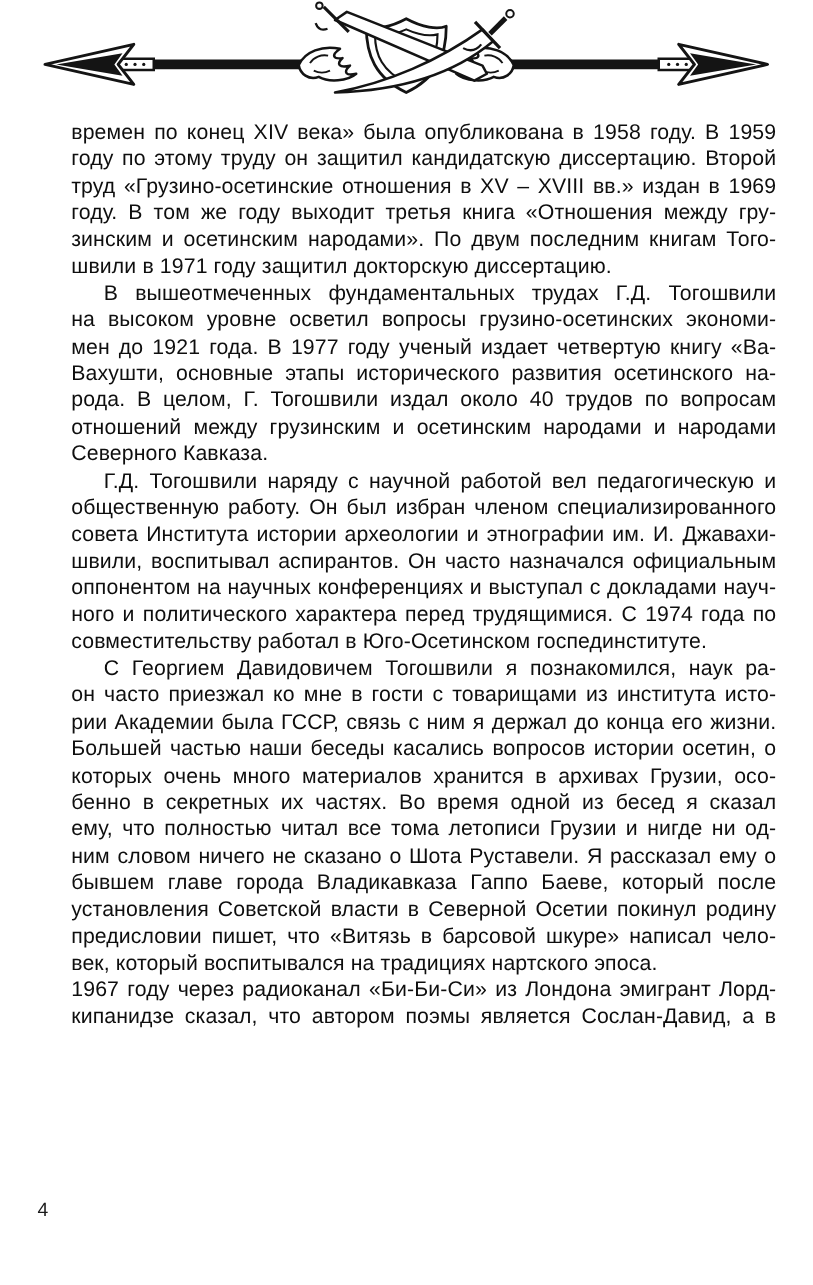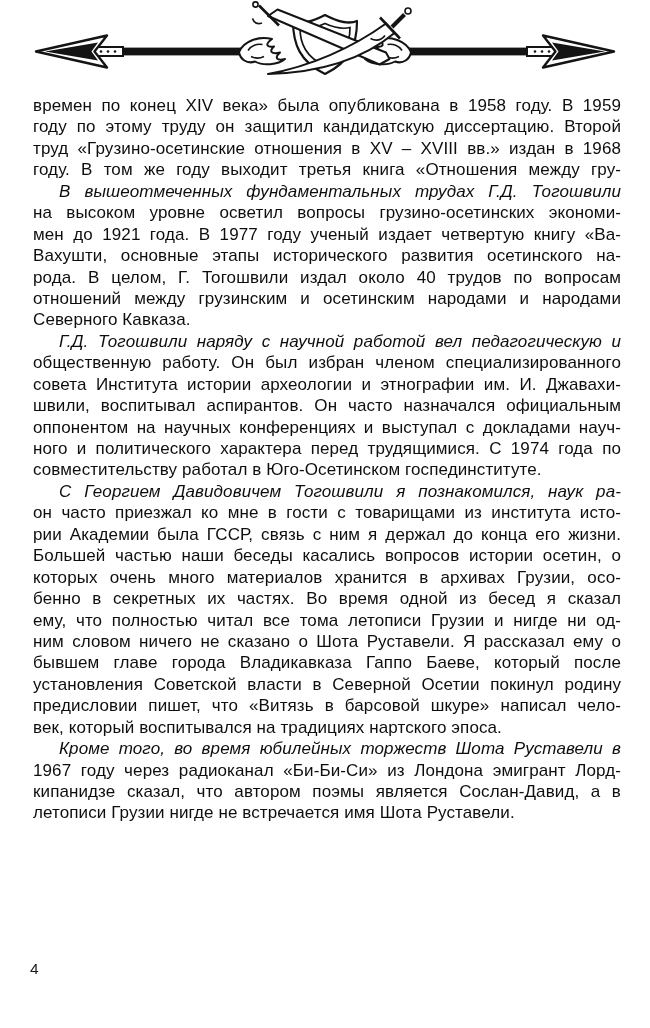--- a/index.html
+++ b/index.html
@@ -38,27 +38,27 @@
   }
   .para {
     margin: 0;
     padding: 0;
   }
   .line {
     text-align: justify;
     text-align-last: justify;
     height: 21.45px;
     overflow: hidden;
+    margin-left: 24px;
   }
   .line.last {
     text-align-last: left;
   }
   .line.first-indent {
     text-indent: 26px;
-    font-style: italic;
   }
   .page-number {
     position: absolute;
     left: 30px;
     top: 960px;
     font-size: 15.5px;
     color: #1a1a1a;
   }
 </style>
 </head>
@@ -114,22 +114,24 @@
       <path d="M385,35.5 Q379,43 370.5,38.5" fill="none" stroke="#141414" stroke-width="1.8"></path>
       <path d="M392,27 L404.5,14.5" fill="none" stroke="#141414" stroke-width="4"></path>
       <circle cx="408" cy="11" r="3" fill="#ffffff" stroke="#141414" stroke-width="1.6"></circle>
     </g>
   </svg>
 
   <div class="text-block">
       <div class="para">
         <div class="line">времен по конец XIV века» была опубликована в 1958 году. В 1959</div>
         <div class="line">году по этому труду он защитил кандидатскую диссертацию. Второй</div>
-        <div class="line">труд «Грузино-осетинские отношения в XV – XVIII вв.» издан в 1968</div>
+        <div class="line">труд «Грузино-осетинские отношения в XV – XVIII вв.» издан в 1969</div>
         <div class="line">году. В том же году выходит третья книга «Отношения между гру-</div>
+        <div class="line">зинским и осетинским народами». По двум последним книгам Того-</div>
+        <div class="line last">швили в 1971 году защитил докторскую диссертацию.</div>
       </div>
       <div class="para">
         <div class="line first-indent">В вышеотмеченных фундаментальных трудах Г.Д. Тогошвили</div>
         <div class="line">на высоком уровне осветил вопросы грузино-осетинских экономи-</div>
         <div class="line">мен до 1921 года. В 1977 году ученый издает четвертую книгу «Ва-</div>
         <div class="line">Вахушти, основные этапы исторического развития осетинского на-</div>
         <div class="line">рода. В целом, Г. Тогошвили издал около 40 трудов по вопросам</div>
         <div class="line">отношений между грузинским и осетинским народами и народами</div>
         <div class="line last">Северного Кавказа.</div>
       </div>
@@ -150,21 +152,19 @@
         <div class="line">которых очень много материалов хранится в архивах Грузии, осо-</div>
         <div class="line">бенно в секретных их частях. Во время одной из бесед я сказал</div>
         <div class="line">ему, что полностью читал все тома летописи Грузии и нигде ни од-</div>
         <div class="line">ним словом ничего не сказано о Шота Руставели. Я рассказал ему о</div>
         <div class="line">бывшем главе города Владикавказа Гаппо Баеве, который после</div>
         <div class="line">установления Советской власти в Северной Осетии покинул родину</div>
         <div class="line">предисловии пишет, что «Витязь в барсовой шкуре» написал чело-</div>
         <div class="line last">век, который воспитывался на традициях нартского эпоса.</div>
       </div>
       <div class="para">
-        <div class="line first-indent">Кроме того, во время юбилейных торжеств Шота Руставели в</div>
         <div class="line">1967 году через радиоканал «Би-Би-Си» из Лондона эмигрант Лорд-</div>
         <div class="line">кипанидзе сказал, что автором поэмы является Сослан-Давид, а в</div>
-        <div class="line last">летописи Грузии нигде не встречается имя Шота Руставели.</div>
       </div>
     </div>
 
   <div class="page-number">4</div>
 </div>
 
 </body></html>

